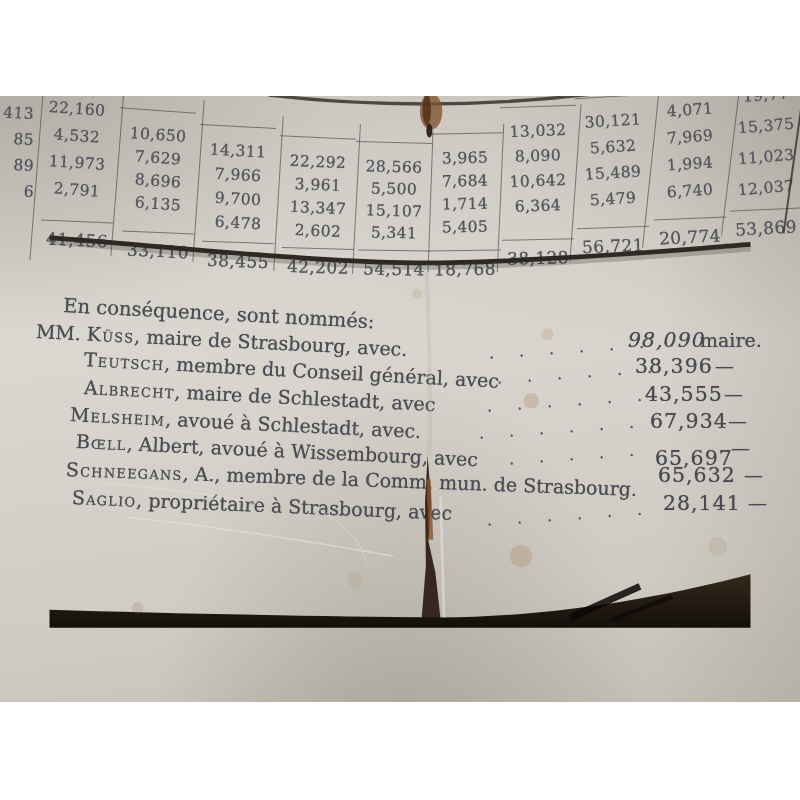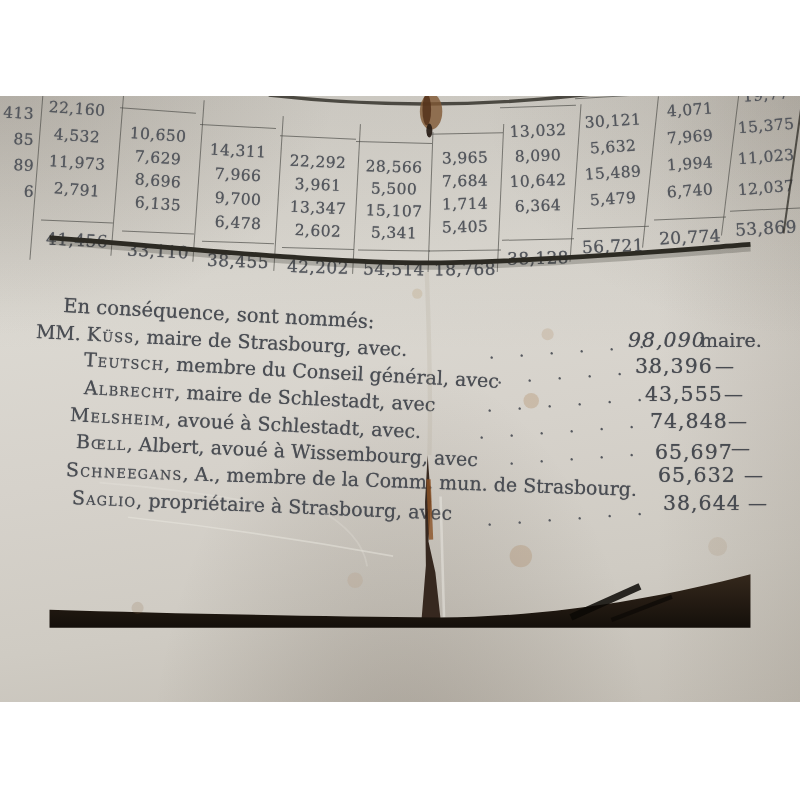--- a/index.html
+++ b/index.html
@@ -143,38 +143,38 @@
           </div>
           <div class="entry" style="top: 376px;">
             <span class="etext" style="left: 84px; transform: rotate(2.8deg);"><span class="eprefix"></span><span class="ename">Albrecht</span><span class="edesc">, maire de Schlestadt, avec</span></span>
             <span class="edots" style="left: 486px; top: 12px;">. . . . . .</span>
             <span class="eval" style="left: 645px; top: 6px;">43,555</span>
             <span class="esuf" style="left: 724px; top: 7px;">—</span>
           </div>
           <div class="entry" style="top: 403px;">
             <span class="etext" style="left: 70px; transform: rotate(2.8deg);"><span class="eprefix"></span><span class="ename">Melsheim</span><span class="edesc">, avoué à Schlestadt, avec.</span></span>
             <span class="edots" style="left: 478px; top: 12px;">. . . . . .</span>
-            <span class="eval" style="left: 650px; top: 6px;">74,848</span>
+            <span class="eval" style="left: 650px; top: 6px;">67,934</span>
             <span class="esuf" style="left: 728px; top: 7px;">—</span>
           </div>
           <div class="entry" style="top: 430px;">
             <span class="etext" style="left: 76px; transform: rotate(2.6deg);"><span class="eprefix"></span><span class="ename">Bœll</span><span class="edesc">, Albert, avoué à Wissembourg, avec</span></span>
             <span class="edots" style="left: 508px; top: 12px;">. . . . .</span>
-            <span class="eval" style="left: 655px; top: 10px;">65,697</span>
+            <span class="eval" style="left: 655px; top: 16px;">65,697</span>
             <span class="esuf" style="left: 731px; top: 7px;">—</span>
           </div>
           <div class="entry" style="top: 458px;">
             <span class="etext" style="left: 66px; transform: rotate(2deg);"><span class="eprefix"></span><span class="ename">Schneegans</span><span class="edesc">, A., membre de la Comm. mun. de Strasbourg.</span></span>
             <span class="eval" style="left: 658px; top: 5px;">65,632</span>
             <span class="esuf" style="left: 744px; top: 6px;">—</span>
           </div>
           <div class="entry" style="top: 486px;">
             <span class="etext" style="left: 72px; transform: rotate(2.4deg);"><span class="eprefix"></span><span class="ename">Saglio</span><span class="edesc">, propriétaire à Strasbourg, avec</span></span>
             <span class="edots" style="left: 486px; top: 16px;">. . . . . .</span>
-            <span class="eval" style="left: 663px; top: 5px;">38,644</span>
+            <span class="eval" style="left: 663px; top: 5px;">28,141</span>
             <span class="esuf" style="left: 748px; top: 6px;">—</span>
           </div>
         </div>
     </div>
 
     <svg id="overlay" width="800" height="606" viewBox="0 96 800 702">
       <defs>
         <linearGradient id="bgdark" x1="0" y1="640" x2="0" y2="712" gradientUnits="userSpaceOnUse">
           <stop offset="0" stop-color="#3a2c1f"></stop>
             <stop offset="1" stop-color="#140f0a"></stop>

